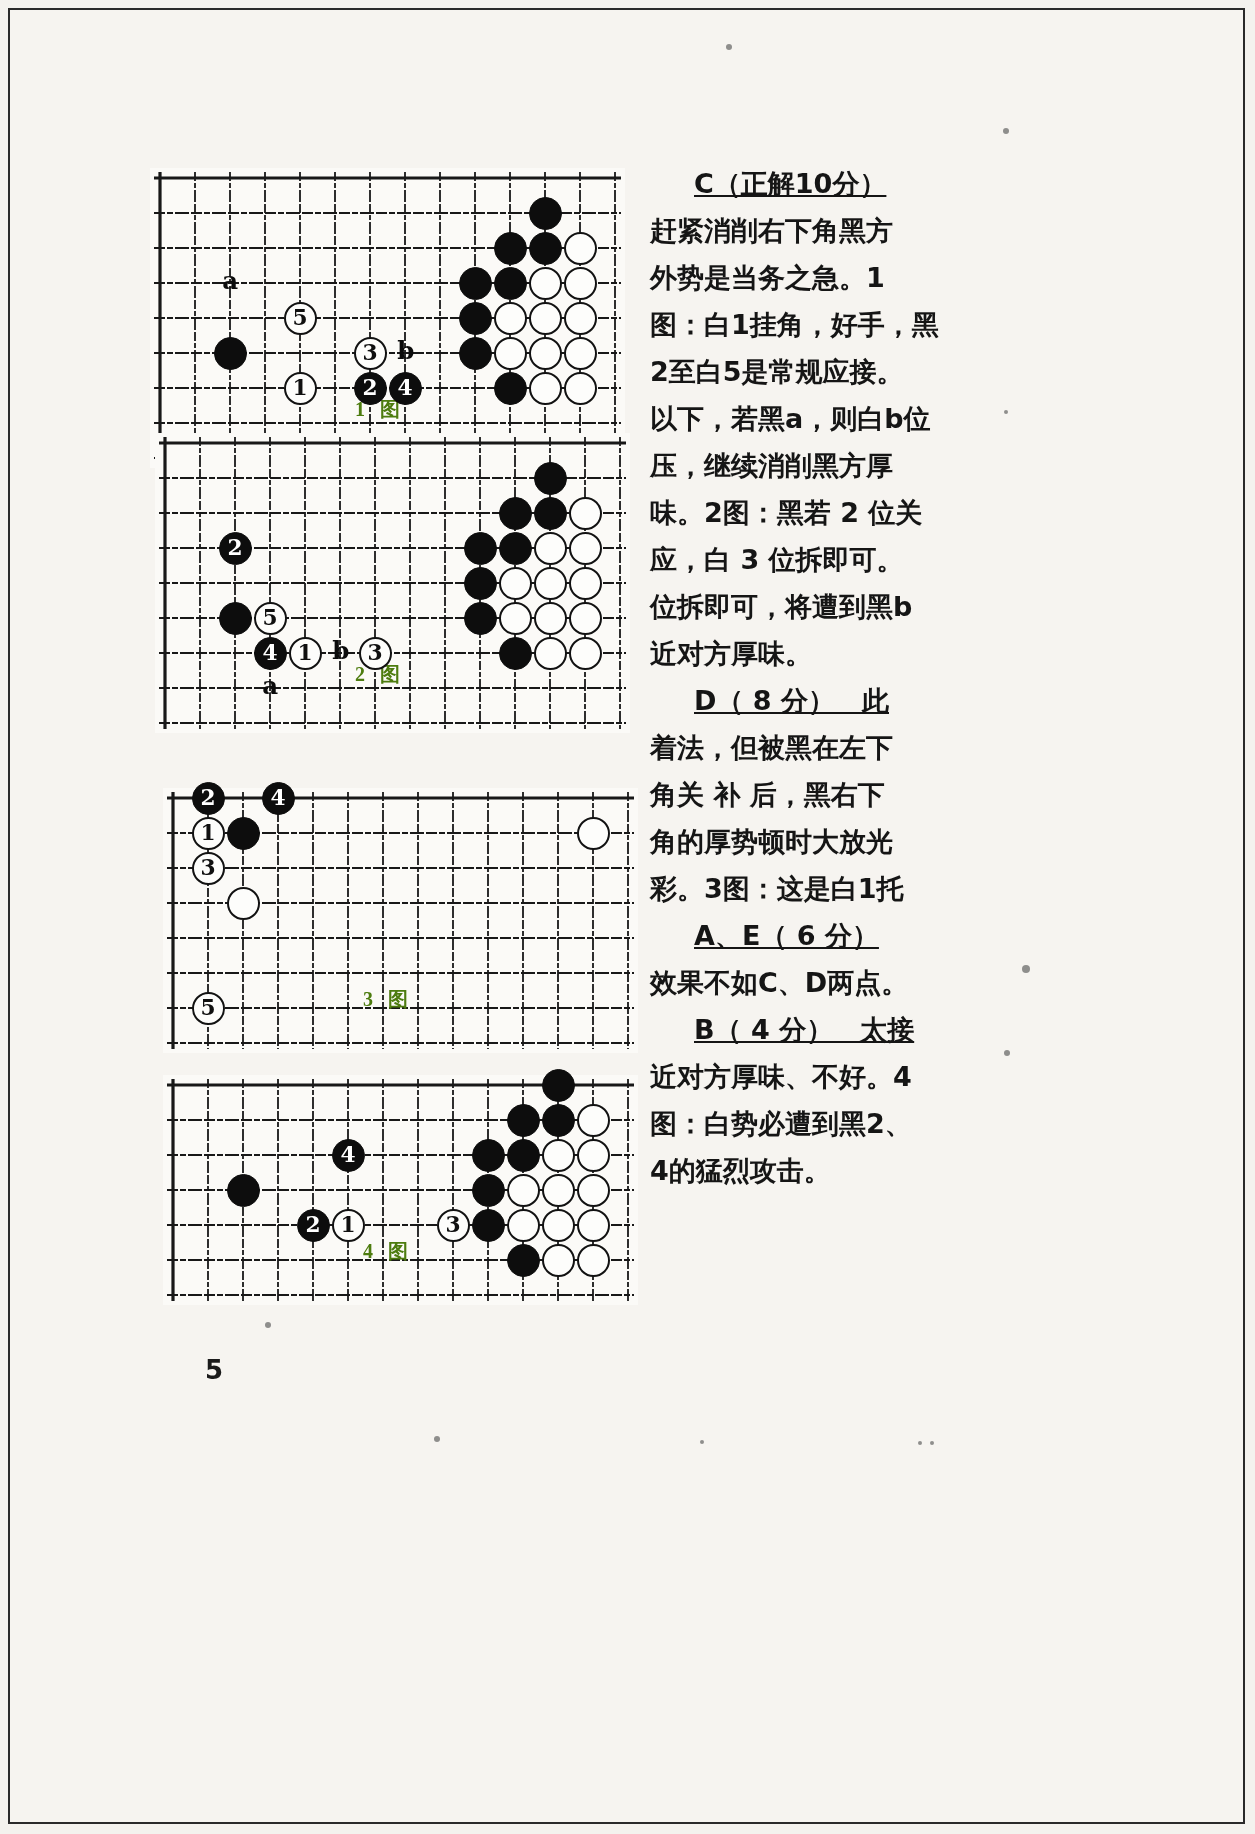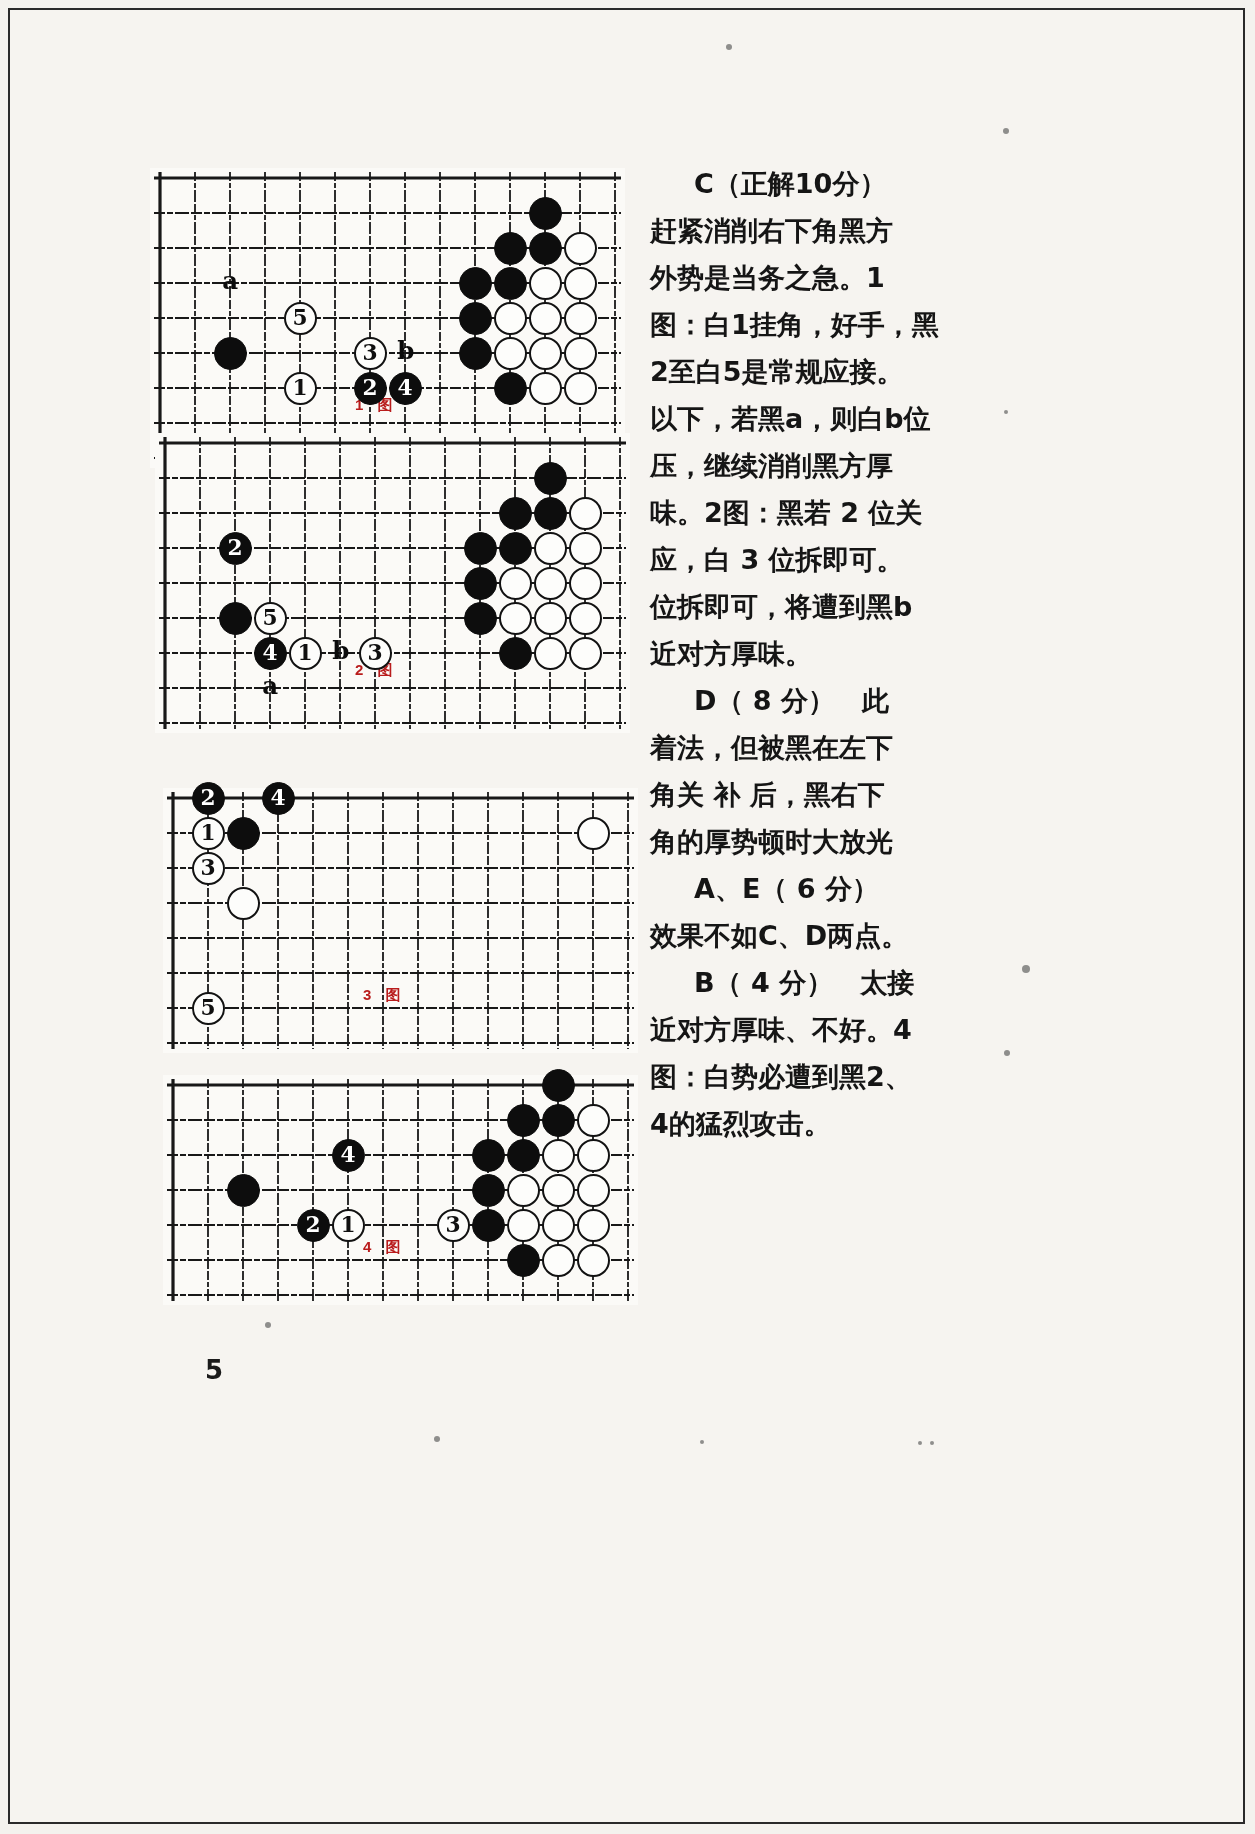--- a/index.html
+++ b/index.html
@@ -25,24 +25,24 @@
 
   
   .diagram{position:absolute;}
   .board{
     position:absolute;left:0;top:0;
     background:#fbfaf7;
   }
   .board svg{display:block;}
   .caption{
     position:absolute;
-    font-family:Liberation Sans, sans-serif;
+    font-family:Liberation Serif, serif;
     font-weight:bold;
-    font-size:15px;
-    color:#b91c1c;
+    font-size:20px;
+    color:#4d7c0f;
     letter-spacing:5px;
     white-space:nowrap;
   }
 
   
   .stone{
     position:absolute;
     border-radius:50%;
     box-sizing:border-box;
     display:flex;align-items:center;justify-content:center;
@@ -69,21 +69,21 @@
   .tline{
     height:47px;
     font-family:"DejaVu Sans","Liberation Sans",sans-serif;
     font-size:27px;
     font-weight:bold;
     letter-spacing:0px;
     white-space:nowrap;
     color:#151515;
     display:flex;align-items:center;
   }
-  .tline.indent{padding-left:44px;}
+  .tline.indent{padding-left:44px;text-decoration:underline;}
 
   #pageno{
     position:absolute;left:205px;top:1355px;
     font-family:"DejaVu Sans","Liberation Sans",sans-serif;
     font-size:26px;font-weight:bold;color:#1a1a1a;
   }
 </style>
 </head>
 <body>
 
@@ -320,20 +320,21 @@
       <div class="tline">以下，若黑a，则白b位</div>
       <div class="tline">压，继续消削黑方厚</div>
       <div class="tline">味。2图：黑若 2 位关</div>
       <div class="tline">应，白 3 位拆即可。</div>
       <div class="tline">位拆即可，将遭到黑b</div>
       <div class="tline">近对方厚味。</div>
       <div class="tline indent">D（ 8 分）　此</div>
       <div class="tline">着法，但被黑在左下</div>
       <div class="tline">角关 补 后，黑右下</div>
       <div class="tline">角的厚势顿时大放光</div>
+      <div class="tline">彩。3图：这是白1托</div>
       <div class="tline indent">A、E（ 6 分）</div>
       <div class="tline">效果不如C、D两点。</div>
       <div class="tline indent">B（ 4 分）　太接</div>
       <div class="tline">近对方厚味、不好。4</div>
       <div class="tline">图：白势必遭到黑2、</div>
       <div class="tline">4的猛烈攻击。</div>
     </div>
 
   <div id="pageno">5</div>
 </div>

